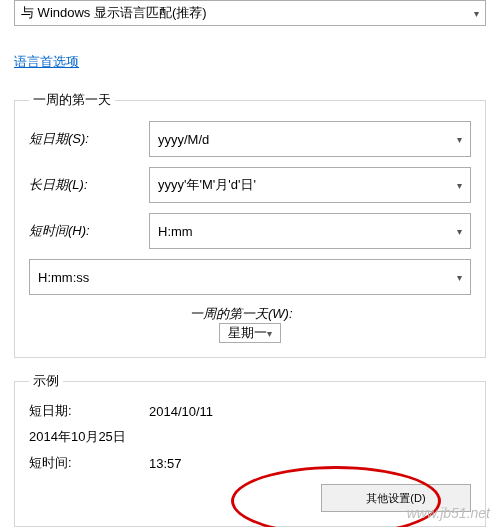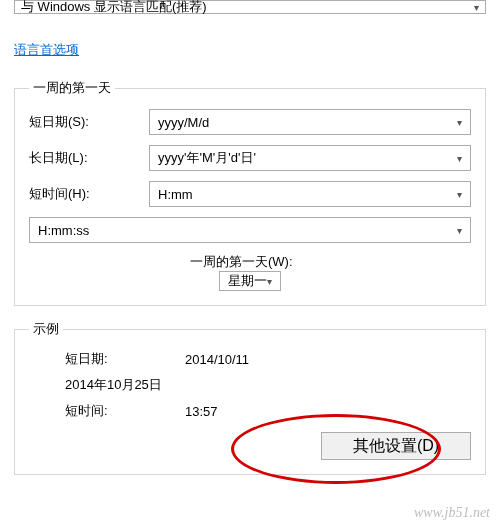--- a/index.html
+++ b/index.html
@@ -10,21 +10,21 @@
   width: 500px;
   height: 527px;
   overflow: hidden;
   position: relative;
   color: #000;
 }
 .content { padding: 0 14px 14px 14px; }
 .top-dropdown {
   margin: 0 0 12px 0;
   border: 1px solid #acacac;
-  height: 14px;
+  height: 26px;
   display: flex;
   align-items: center;
   padding: 0 6px;
   background: #fff;
 }
 .top-dropdown .arrow { margin-left: auto; color: #555; font-size: 10px; }
 .link {
   color: #0066cc;
   text-decoration: underline;
   font-size: 13px;
@@ -43,75 +43,75 @@
 }
 .row {
   display: flex;
   align-items: center;
   margin-bottom: 10px;
 }
 .row:last-child { margin-bottom: 0; flex-direction: column; }
 .row-label {
   width: 120px;
   flex-shrink: 0;
+  font-style: italic;
 }
 .select {
   flex: 1;
   border: 1px solid #acacac;
-  height: 26px;
+  height: 36px;
   display: flex;
   align-items: center;
   padding: 0 8px;
   background: #fff;
 }
 .select .arrow { margin-left: auto; color: #555; font-size: 10px; }
 .ex-row {
   display: flex;
   align-items: center;
   margin-bottom: 8px;
-  margin-left: 36px;
 }
 .ex-row:last-child { margin-bottom: 0; }
 .ex-label { width: 120px; flex-shrink: 0; }
 .ex-value { flex: 1; }
 .btn-area {
   display: flex;
   justify-content: flex-end;
   margin-top: 12px;
   position: relative;
 }
 .btn {
   min-width: 150px;
   height: 28px;
   border: 1px solid #acacac;
   background: #f0f0f0;
   display: flex;
   align-items: center;
   justify-content: center;
   cursor: pointer;
-  font-size: 16px;
+  font-size: 11px;
 }
 .red-ellipse {
   position: absolute;
   right: 30px;
   top: -18px;
   width: 210px;
   height: 70px;
   border: 3px solid #d40000;
   border-radius: 50%;
   pointer-events: none;
 }
 .watermark {
   position: absolute;
   right: 10px;
   bottom: 6px;
   color: #bdbdbd;
   font-size: 14px;
   font-style: italic;
-  font-family: Liberation Serif, serif;
+  font-family: Liberation Sans, sans-serif;
 }
 </style>
 </head>
 <body>
 
 <div class="content">
 
   <div class="top-dropdown">
     <span>与 Windows 显示语言匹配(推荐)</span>
     <span class="arrow">▾</span>

